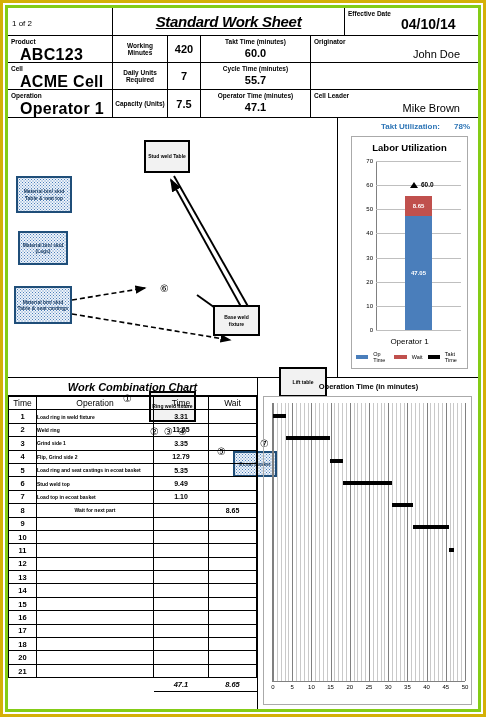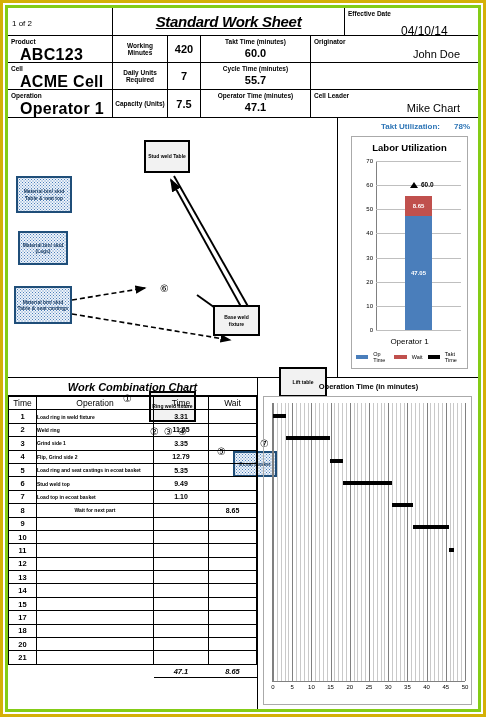--- a/index.html
+++ b/index.html
@@ -28,21 +28,21 @@
   .hdr-title {
     flex:1; display:flex; align-items:center; justify-content:center;
     border-right:1px solid #000;
   }
   .hdr-title span {
     font-size:15px; font-weight:bold; font-style:italic;
     text-decoration:underline; letter-spacing:-0.3px;
   }
   .hdr-eff { width:133px; position:relative; }
   .hdr-eff .lbl { font-size:6.5px; padding:2px 0 0 3px; line-height:1.15; font-weight:600;}
-  .hdr-eff .val { position:absolute; left:56px; top:16px; font-size:12px; }
+  .hdr-eff .val { position:absolute; left:56px; top:8px; font-size:14px;font-weight:bold; }
 
   .hdr-rows { border-bottom:1px solid #000; }
   .hrow { display:flex; height:27px; border-bottom:1px solid #000; }
   .hrow:last-child { border-bottom:none; }
   .c-lbl-big { width:105px; border-right:1px solid #000; position:relative; }
   .c-lbl-big .t { font-size:6.5px; padding:2px 0 0 3px; font-weight:600;}
   .c-lbl-big .v { position:absolute; width:100%; text-align:left; top:10px;
                   font-size:16px; font-weight:bold; letter-spacing:0.3px; padding-left:12px;}
   .c-sub { width:55px; border-right:1px solid #000; display:flex; align-items:center;
            justify-content:center; text-align:center; font-size:6.5px; font-weight:600; line-height:1.15; padding:0 2px;}
@@ -195,21 +195,21 @@
         <div class="v">Operator 1</div>
       </div>
       <div class="c-sub">Capacity (Units)</div>
       <div class="c-num">7.5</div>
       <div class="c-mid">
         <div class="t">Operator Time (minutes)</div>
         <div class="v">47.1</div>
       </div>
       <div class="c-name">
         <div class="t">Cell Leader</div>
-        <div class="v">Mike Chart</div>
+        <div class="v">Mike Brown</div>
       </div>
     </div>
   </div>
 
   <div class="mid">
 
     <div class="diagram" id="diagram">
       <svg class="diag-svg" viewBox="0 0 330 260">
         <defs>
           <marker id="ah" markerWidth="7" markerHeight="7" refX="6" refY="2.6" orient="auto">
@@ -388,20 +388,26 @@
                 <td class="wt"></td>
               </tr>
               <tr>
                 <td class="step">14</td>
                 <td class="op"></td>
                 <td class="tm"></td>
                 <td class="wt"></td>
               </tr>
               <tr>
                 <td class="step">15</td>
+                <td class="op"></td>
+                <td class="tm"></td>
+                <td class="wt"></td>
+              </tr>
+              <tr>
+                <td class="step">16</td>
                 <td class="op"></td>
                 <td class="tm"></td>
                 <td class="wt"></td>
               </tr>
               <tr>
                 <td class="step">17</td>
                 <td class="op"></td>
                 <td class="tm"></td>
                 <td class="wt"></td>
               </tr>

